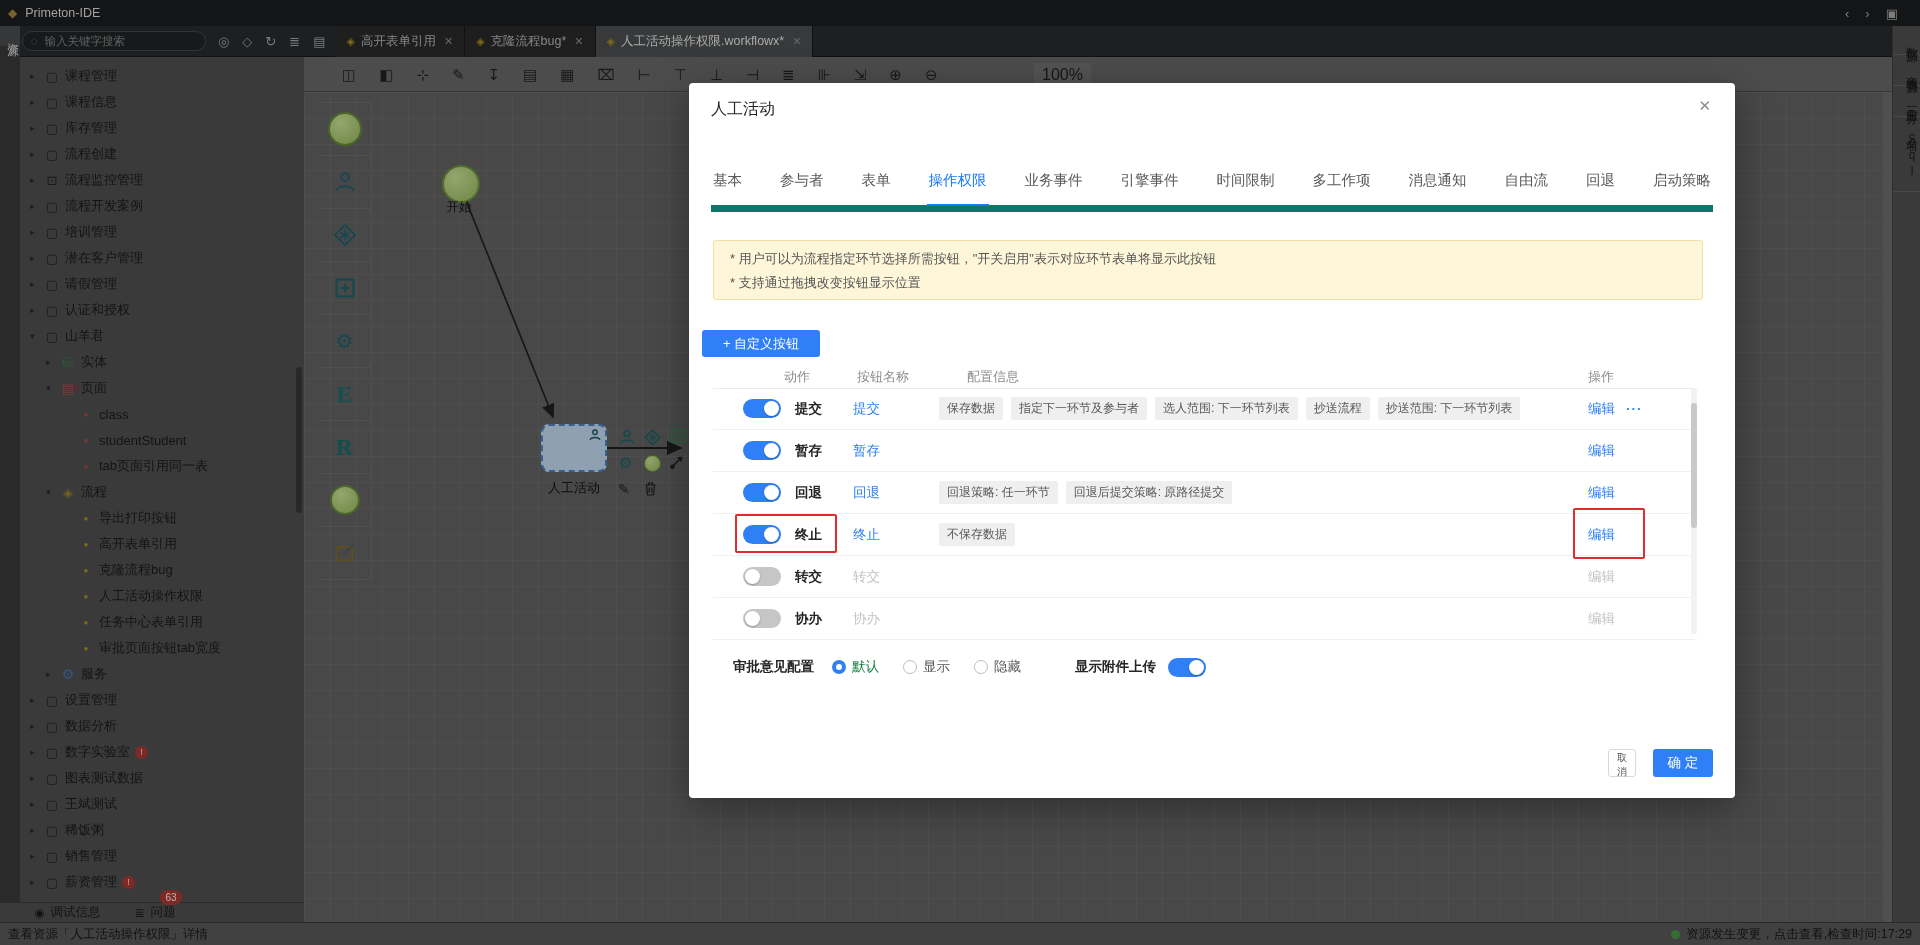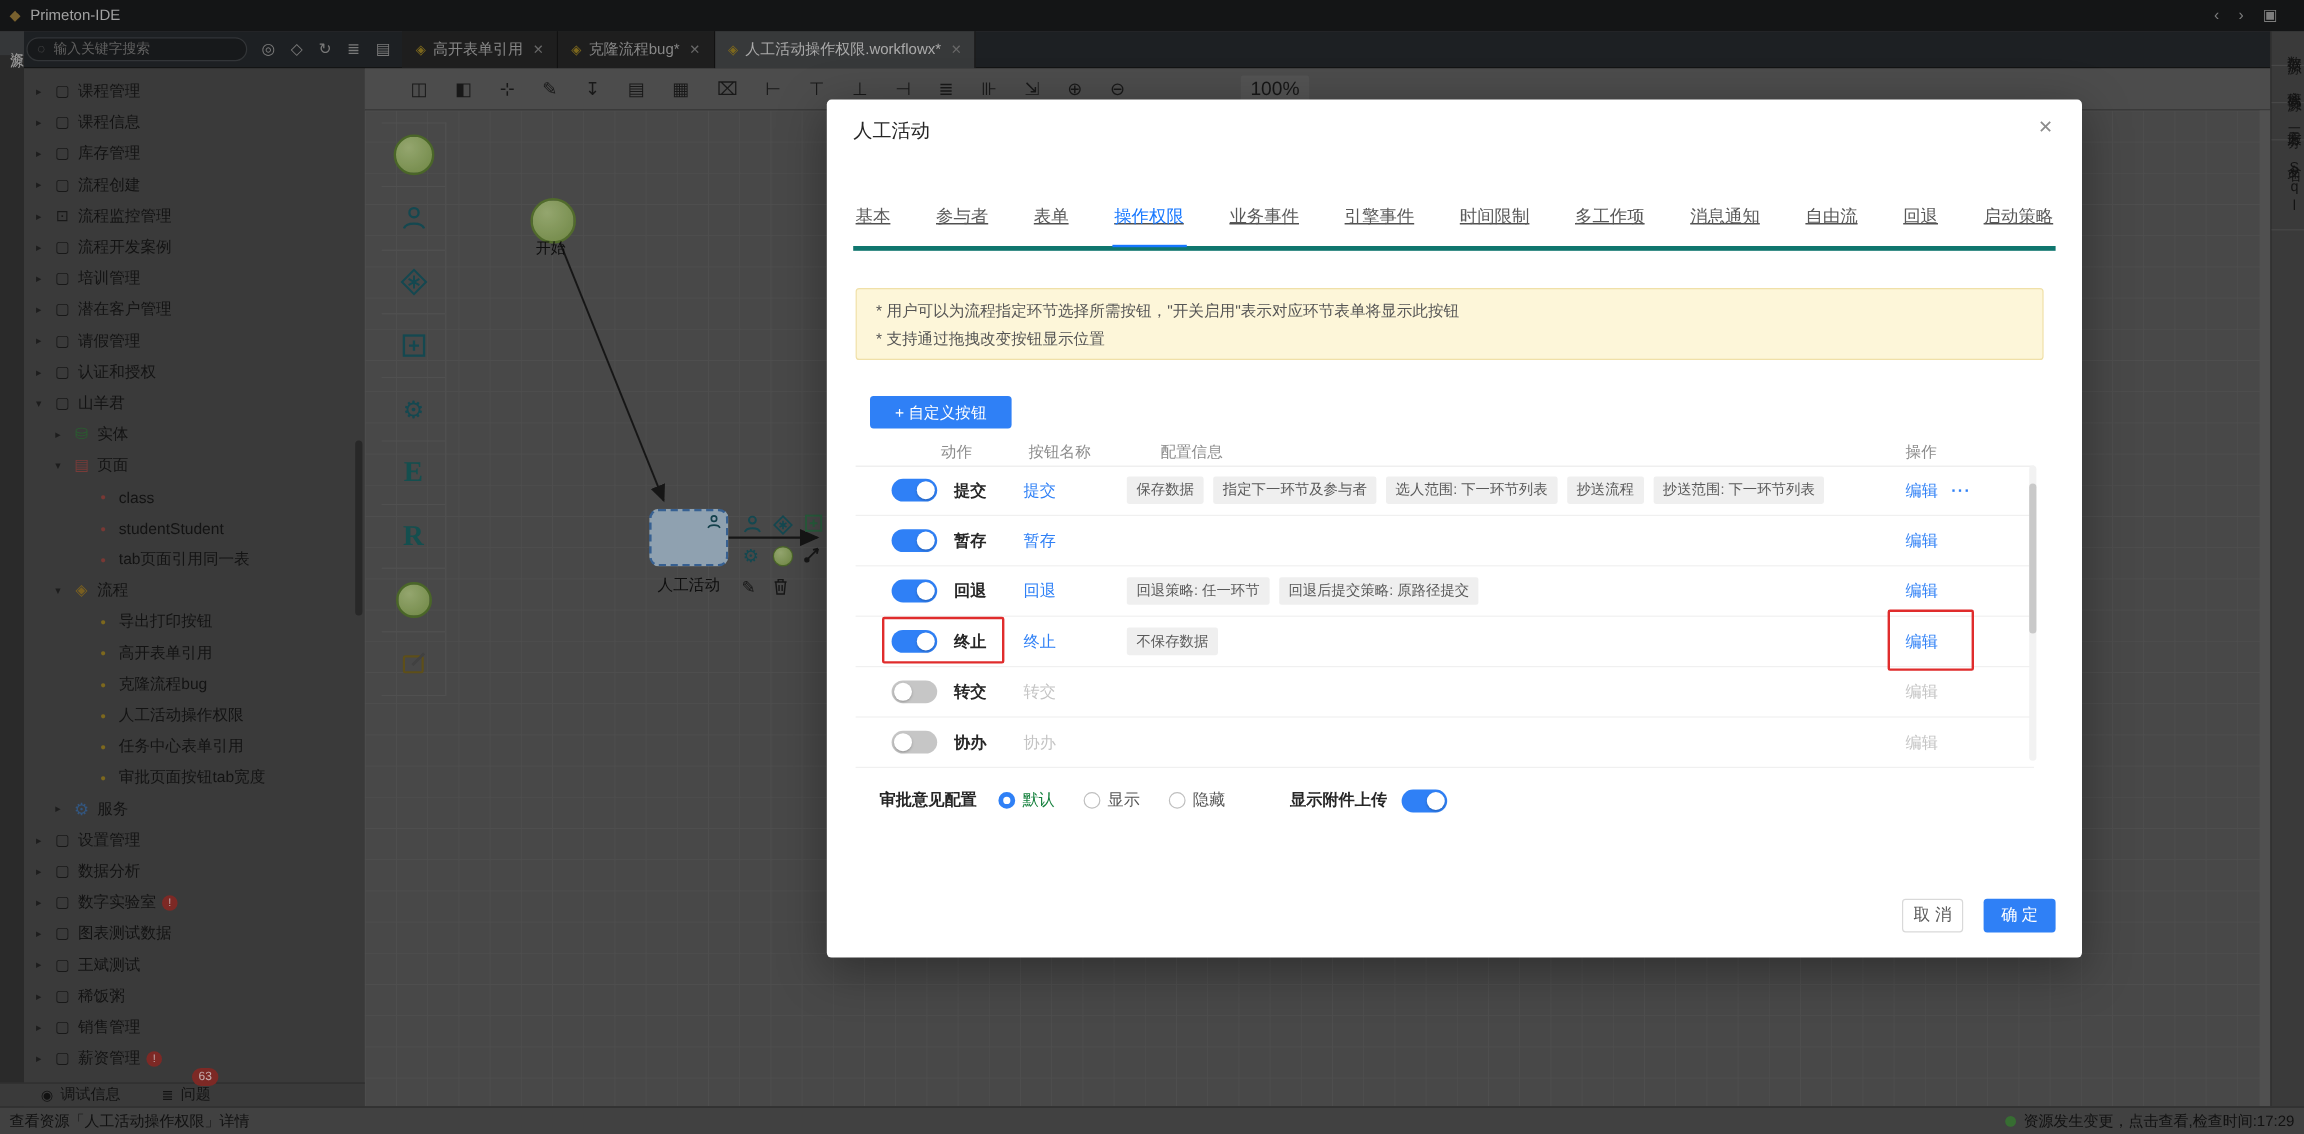--- a/index.html
+++ b/index.html
@@ -103,27 +103,27 @@
     font-size:12.5px;color:#141414;}
   .statusbar .right{display:flex;align-items:center;gap:6px;}
   .sdot{width:9px;height:9px;border-radius:50%;background:#3f7d3a;}
   
   .mask{position:absolute;inset:0;background:rgba(0,0,0,0.12);z-index:5;}
   .dialog{position:absolute;left:689px;top:83px;width:1046px;height:715px;background:#ffffff;border-radius:4px;
     box-shadow:0 10px 40px rgba(0,0,0,0.35);z-index:10;font-size:13.5px;color:#262626;}
   .dlg-title{position:absolute;left:22px;top:16px;font-size:16px;font-weight:500;color:#262626;}
   .dlg-close{position:absolute;right:24px;top:14px;font-size:15px;color:#8c8c8c;cursor:pointer;}
   .dlg-tabs{position:absolute;left:22px;right:22px;top:84px;height:38px;display:flex;justify-content:space-between;
-    border-bottom:4px solid #0f766e;text-decoration:underline;}
+    border-bottom:7px solid #0f766e;}
   .mtab{position:relative;font-size:14.5px;color:#595959;padding:4px 2px 0 2px;cursor:pointer;}
   .mtab.active{color:#1677ff;}
   .mtab.active::after{content:"";position:absolute;left:0;right:0;bottom:-1px;height:2px;background:#1677ff;}
   .notice{position:absolute;left:24px;top:157px;width:990px;height:60px;background:#fdf6d9;border:1px solid #f0e0a8;
     border-radius:3px;box-sizing:border-box;padding:6px 16px;font-size:13px;color:#555;line-height:24px;}
-  .btn-custom{position:absolute;left:36px;top:247px;width:118px;height:27px;background:#2f80f6;color:#fff;
+  .btn-custom{position:absolute;left:13px;top:247px;width:118px;height:27px;background:#2f80f6;color:#fff;
     border:none;border-radius:3px;font-size:13px;font-family:inherit;cursor:pointer;}
   .thead{position:absolute;left:24px;right:40px;top:283px;height:22px;font-size:13px;color:#8c8c8c;border-bottom:1px solid #ebebeb;}
   .thead span{position:absolute;top:2px;}
   .thead .h-action{left:71px;} .thead .h-name{left:144px;} .thead .h-config{left:254px;} .thead .h-op{left:875px;}
   .tbody{position:absolute;left:24px;right:40px;top:305px;}
   .mrow{display:flex;align-items:center;height:41px;border-bottom:1px solid #f0f0f0;position:relative;}
   .sw{width:38px;height:19px;border-radius:10px;background:#c6c6c6;position:relative;flex:none;cursor:pointer;}
   .sw::after{content:"";position:absolute;width:15px;height:15px;border-radius:50%;background:#fff;top:2px;left:2px;
     box-shadow:0 1px 2px rgba(0,0,0,0.25);}
   .sw.on{background:#2f80f6;}
@@ -143,22 +143,22 @@
   .hl-edit{left:884px;top:425px;width:68px;height:47px;}
   .opinion{position:absolute;left:44px;top:570px;height:28px;display:flex;align-items:center;gap:12px;font-size:13.5px;}
   .opinion .olabel{font-weight:600;color:#262626;}
   .ritem{display:flex;align-items:center;gap:6px;margin-left:6px;}
   .rad{width:14px;height:14px;border-radius:50%;border:1px solid #bfbfbf;background:#fff;box-sizing:border-box;cursor:pointer;}
   .rad.sel{border:4.5px solid #2f80f6;}
   .ritem .rlab{color:#555;}
   .ritem .rlab.sel{color:#15803d;}
   .opinion .alabel{font-weight:600;color:#262626;margin-left:42px;}
   .dlg-footer{position:absolute;right:22px;top:666px;display:flex;gap:17px;}
-  .btn-cancel{width:51px;height:28px;background:#fff;border:1px solid #d9d9d9;border-radius:3px;color:#595959;
-    font-size:14px;font-family:inherit;cursor:pointer;}
+  .btn-cancel{width:28px;height:28px;background:#fff;border:1px solid #d9d9d9;border-radius:3px;color:#595959;
+    font-size:10px;font-family:inherit;cursor:pointer;}
   .btn-ok{width:60px;height:28px;background:#2f80f6;border:none;border-radius:3px;color:#fff;
     font-size:13.5px;font-family:inherit;cursor:pointer;}
 </style>
 </head>
 <body>
 
 <div class="titlebar">
   <span class="logo">◆</span>
   <span>Primeton-IDE</span>
   <span class="tb-right">

